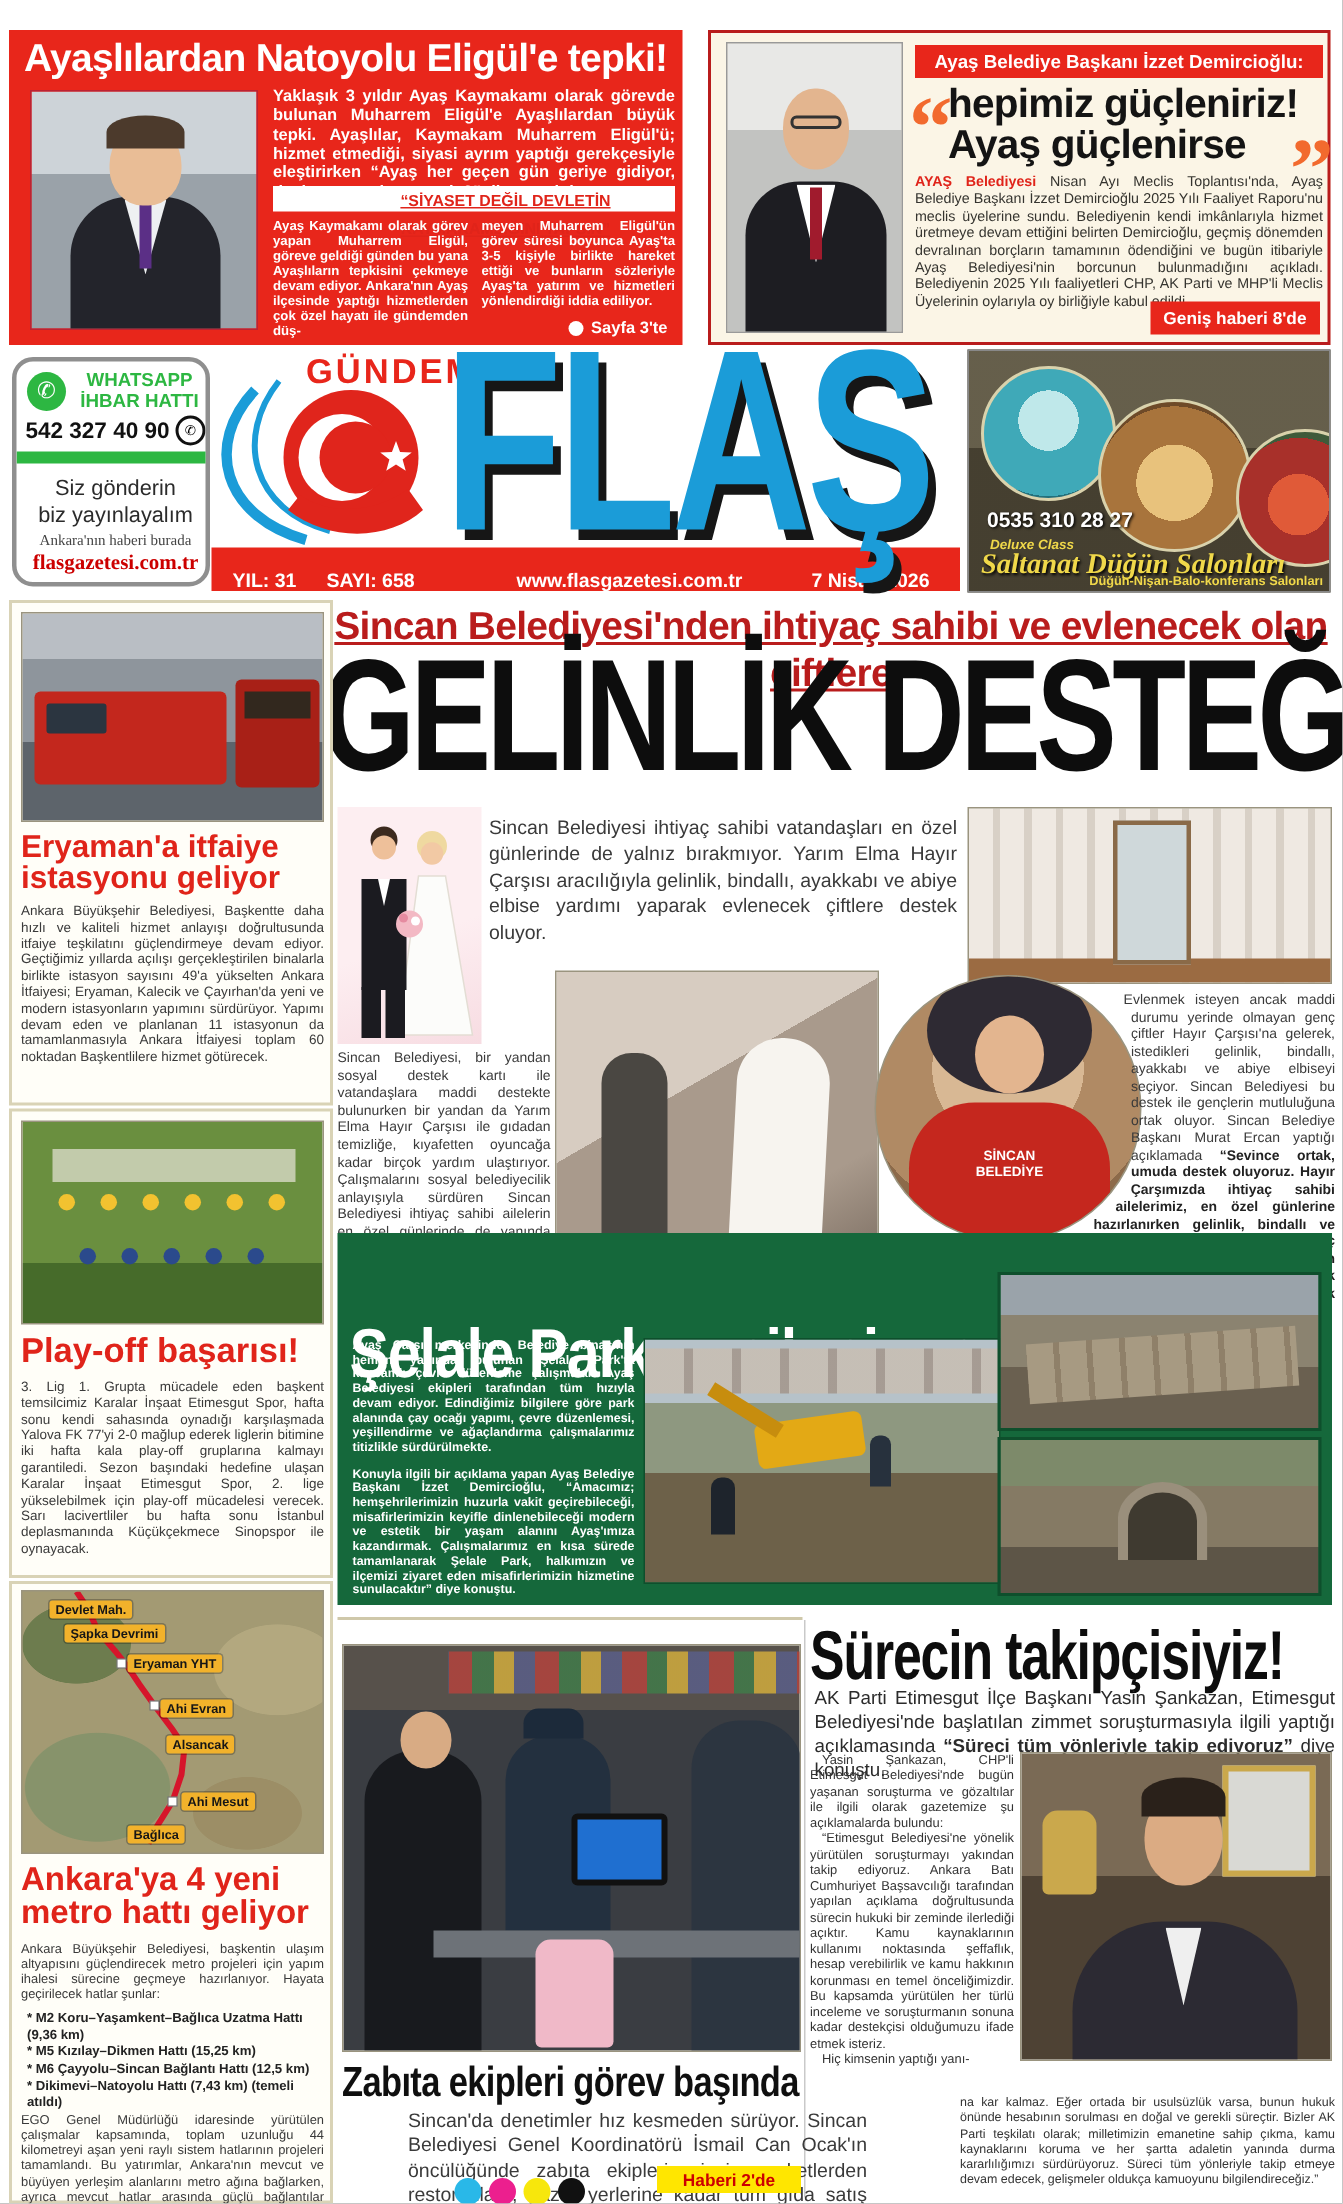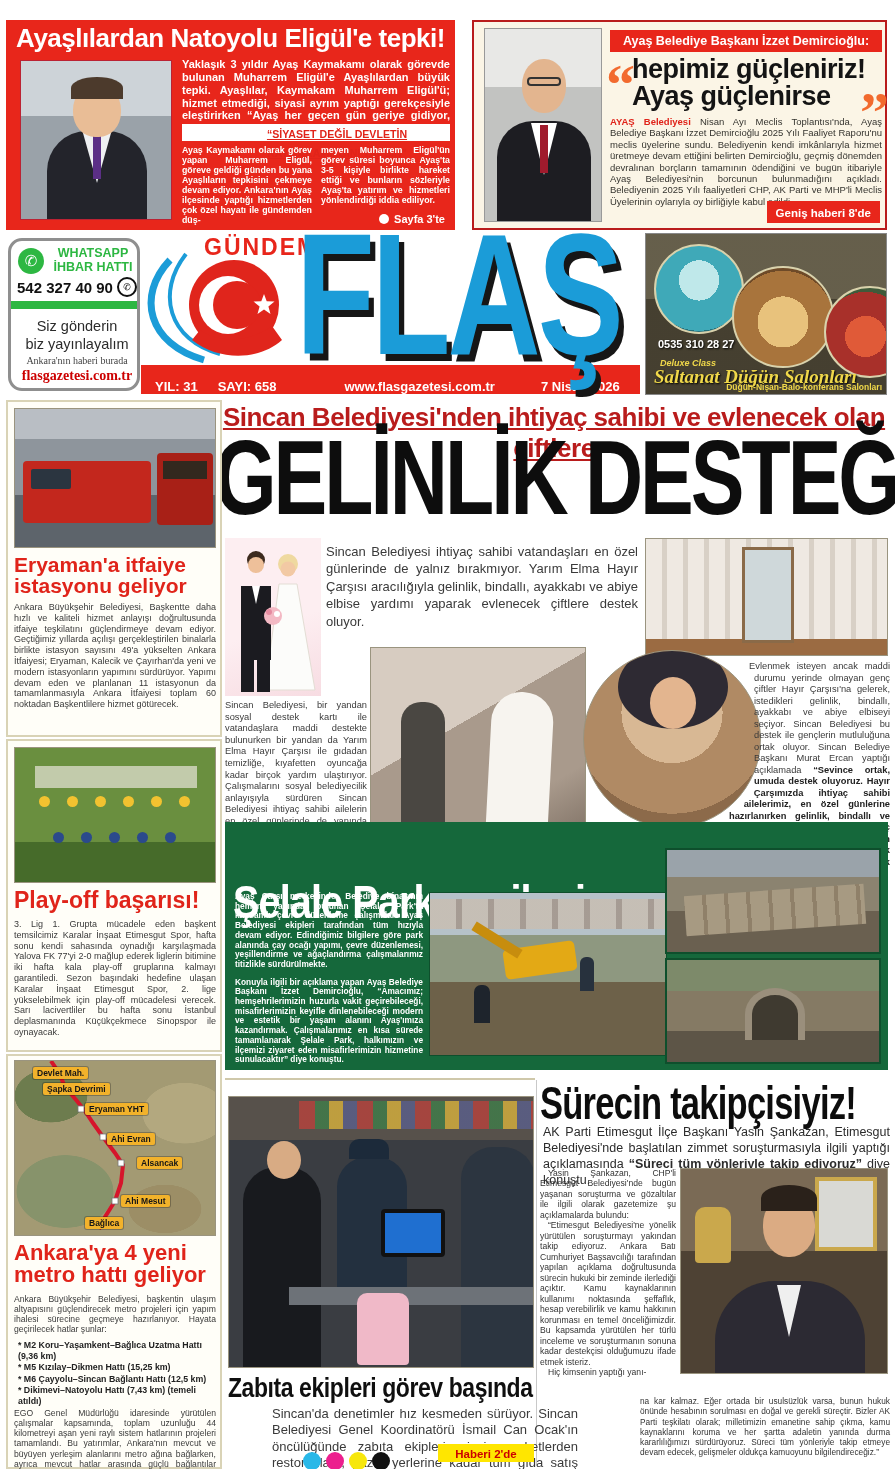--- a/index.html
+++ b/index.html
@@ -111,21 +111,21 @@
     <span style="margin-left:20px;">SAYI: 658</span>
     <span style="margin-left:68px;">www.flasgazetesi.com.tr</span>
     <span style="margin-left:46px;">7 Nisan 2026</span>
   </div>
 
   <div class="abs" style="left:645px;top:233px;width:242px;height:162px;background:#35301f;border:1px solid #888;overflow:hidden;">
     <div class="abs" style="left:0;top:0;width:242px;height:162px;background:linear-gradient(180deg,#6b6450 0 40%,#474132 40% 100%);opacity:0.9;"></div>
     <div class="abs" style="left:8px;top:10px;width:90px;height:90px;border-radius:50%;background:radial-gradient(circle at 50% 40%,#bfe8ea 0 30%,#3fa9b8 30% 75%,#23707c 75%);border:2px solid #d9d2ac;"></div>
     <div class="abs" style="left:86px;top:32px;width:102px;height:102px;border-radius:50%;background:radial-gradient(circle at 50% 55%,#e8c27c 0 35%,#a8743c 35% 70%,#6e4a28 70%);border:2px solid #d9d2ac;"></div>
     <div class="abs" style="left:178px;top:52px;width:92px;height:92px;border-radius:50%;background:radial-gradient(circle at 45% 55%,#e05a38 0 30%,#a8302a 30% 65%,#3f5a3a 65%);border:2px solid #d9d2ac;"></div>
-    <div class="abs" style="left:12px;top:104px;color:#fff;font-size:11px;font-weight:bold;text-shadow:1px 1px 2px #000;">0535 310 28 27</div>
+    <div class="abs" style="left:12px;top:104px;color:#fff;font-size:14px;font-weight:bold;text-shadow:1px 1px 2px #000;">0535 310 28 27</div>
     <div class="abs" style="left:14px;top:124px;color:#f0d84a;font-size:9px;font-weight:bold;font-style:italic;">Deluxe Class</div>
     <div class="abs" style="left:8px;top:132px;color:#f0d84a;font-size:19px;font-weight:bold;font-style:italic;font-family:'Liberation Serif',serif;white-space:nowrap;text-shadow:1px 1px 2px #000;">Saltanat Düğün Salonları</div>
     <div class="abs" style="right:4px;bottom:2px;color:#f0d84a;font-size:8.5px;font-weight:bold;">Düğün-Nişan-Balo-konferans Salonları</div>
   </div>
 
   <div class="abs" style="left:218px;top:402px;width:672px;text-align:center;font-size:26px;font-weight:bold;color:#b91c1c;text-decoration:underline;letter-spacing:-0.5px;">Sincan Belediyesi'nden ihtiyaç sahibi ve evlenecek olan çiftlere</div>
   <div class="abs" style="left:214px;top:424px;">
     <span class="cond" style="font-size:106px;line-height:1.0;color:#0d0d0d;transform:scaleX(0.76);letter-spacing:-4px;">GELİNLİK DESTEĞİ!</span>
   </div>
 
@@ -168,21 +168,21 @@
             <rect x="85" y="73" width="6" height="6"></rect>
           <rect x="103" y="99" width="6" height="6"></rect>
             <rect x="97" y="137" width="6" height="6"></rect>
           <rect x="81" y="159" width="6" height="6"></rect>
         </g>
       </svg>
       <span class="maplabel" style="left:18px;top:6px;">Devlet Mah.</span>
       <span class="maplabel" style="left:28px;top:22px;">Şapka Devrimi</span>
       <span class="maplabel" style="left:70px;top:42px;">Eryaman YHT</span>
       <span class="maplabel" style="left:92px;top:72px;">Ahi Evran</span>
-      <span class="maplabel" style="left:122px;top:96px;">Alsancak</span>
+      <span class="maplabel" style="left:96px;top:96px;">Alsancak</span>
       <span class="maplabel" style="left:106px;top:134px;">Ahi Mesut</span>
       <span class="maplabel" style="left:70px;top:156px;">Bağlıca</span>
     </div>
     <div class="abs" style="left:6px;top:186px;width:202px;">
       <div class="redhead" style="font-size:22px;">Ankara'ya 4 yeni</div>
       <div class="redhead" style="font-size:22px;">metro hattı geliyor</div>
     </div>
     <div class="abs jt" style="left:6px;top:238px;width:202px;font-size:8.6px;line-height:1.18;color:#3a3a3a;">Ankara Büyükşehir Belediyesi, başkentin ulaşım altyapısını güçlendirecek metro projeleri için yapım ihalesi sürecine geçmeye hazırlanıyor. Hayata geçirilecek hatlar şunlar:</div>
     <div class="abs" style="left:10px;top:284px;width:198px;font-size:8.8px;line-height:1.2;color:#222;font-weight:bold;">
       <div style="margin-bottom:1px;">* M2 Koru–Yaşamkent–Bağlıca Uzatma Hattı (9,36 km)</div>
@@ -220,20 +220,26 @@
   <div class="ph" style="left:370px;top:647px;width:216px;height:197px;background:linear-gradient(150deg,#d7ccc1 0 40%,#a99a8c 40% 75%,#7e7064);">
     <div class="abs" style="left:118px;top:44px;width:62px;height:144px;background:#f7f4ef;border-radius:30px 30px 8px 8px;transform:rotate(3deg);"></div>
     <div class="abs" style="left:30px;top:54px;width:44px;height:140px;background:#4a4742;border-radius:20px 20px 0 0;"></div>
   </div>
 
   <div class="abs jt" style="left:225px;top:700px;width:142px;font-size:9.3px;line-height:1.25;color:#3a3a3a;">Sincan Belediyesi, bir yandan sosyal destek kartı ile vatandaşlara maddi destekte bulunurken bir yandan da Yarım Elma Hayır Çarşısı ile gıdadan temizliğe, kıyafetten oyuncağa kadar birçok yardım ulaştırıyor. Çalışmalarını sosyal belediyecilik anlayışıyla sürdüren Sincan Belediyesi ihtiyaç sahibi ailelerin en özel günlerinde de yanında oluyor.</div>
 
   <div class="abs" style="left:583px;top:650px;width:178px;height:178px;border-radius:50%;overflow:hidden;background:radial-gradient(circle at 50% 35%,#d8b894 0 35%,#b08a64 35% 70%,#8c6a4a 70%);border:1px solid #9a947f;">
     <div class="abs" style="left:34px;top:-6px;width:110px;height:84px;background:#2e2a33;border-radius:50%;"></div>
     <div class="abs" style="left:66px;top:26px;width:46px;height:52px;background:#e3b58f;border-radius:50%;"></div>
+    <div class="abs" style="left:22px;top:84px;width:134px;height:94px;background:#c5271e;border-radius:44px 44px 0 0;text-align:center;">
+      <div style="margin-top:30px;color:#fff;font-weight:bold;font-size:9px;line-height:1.2;">
+        <div>SİNCAN</div>
+        <div>BELEDİYE</div>
+      </div>
+    </div>
   </div>
 
   <div class="abs jt" style="left:696px;top:661px;width:194px;font-size:9.3px;line-height:1.24;color:#3a3a3a;">
     <div style="float:left;width:58px;height:150px;shape-outside:ellipse(92px 92px at -28% 48%);"></div>
     <span>Evlenmek isteyen ancak maddi durumu yerinde olmayan genç çiftler Hayır Çarşısı'na gelerek, istedikleri gelinlik, bindallı, ayakkabı ve abiye elbiseyi seçiyor. Sincan Belediyesi bu destek ile gençlerin mutluluğuna ortak oluyor. Sincan Belediye Başkanı Murat Ercan yaptığı açıklamada </span><span style="font-weight:bold;color:#222;">“Sevince ortak, umuda destek oluyoruz. Hayır Çarşımızda ihtiyaç sahibi ailelerimiz, en özel günlerine hazırlanırken gelinlik, bindallı ve ayakkabı başta olmak üzere ihtiyaç duydukları ürünleri ücretsiz olarak temin edebiliyor. Bizler de bu özel anlara eşlik ediyor, yeni hayatlara umutla atılan ilk adımlara destek veriyoruz.”</span><span style="font-weight:bold;"> dedi.</span>
   </div>
 
   <div class="abs" style="left:225px;top:822px;width:663px;height:248px;background:#15683b;">
     <div class="abs" style="left:8px;top:8px;margin-top:45px;">
       <span class="cond wtxt" style="font-size:46px;transform:scaleX(0.86);letter-spacing:-1px;">Şelale Park yenileniyor</span>

